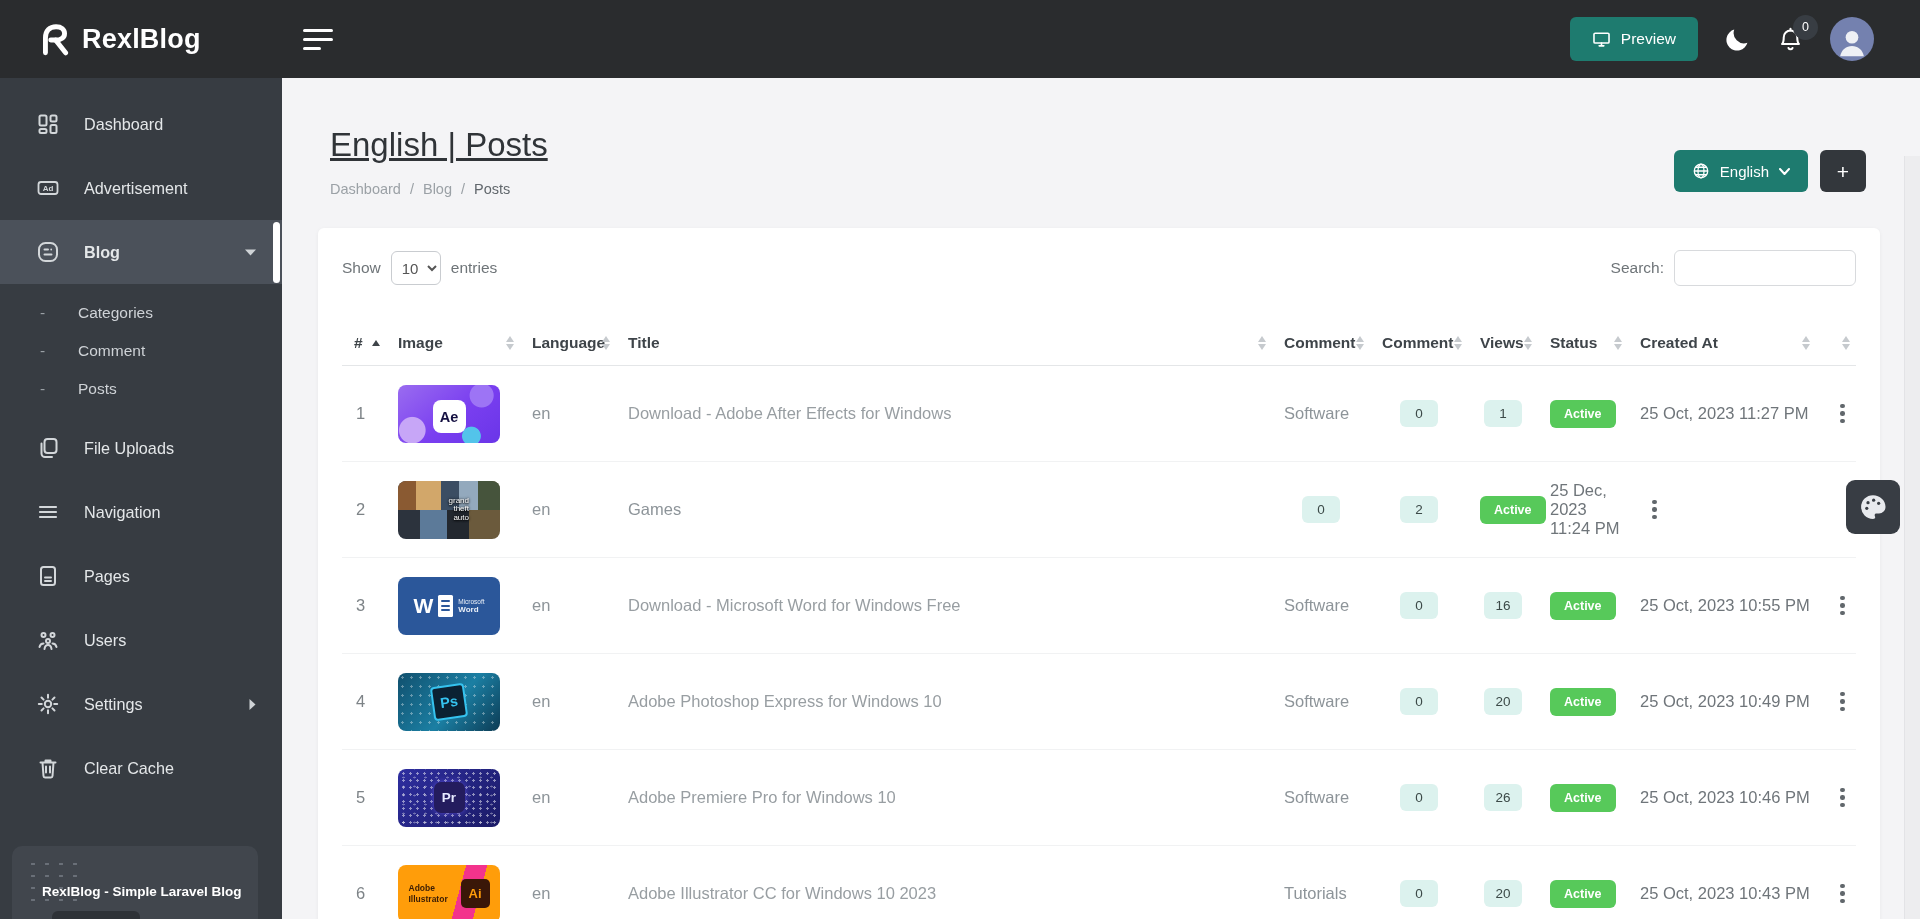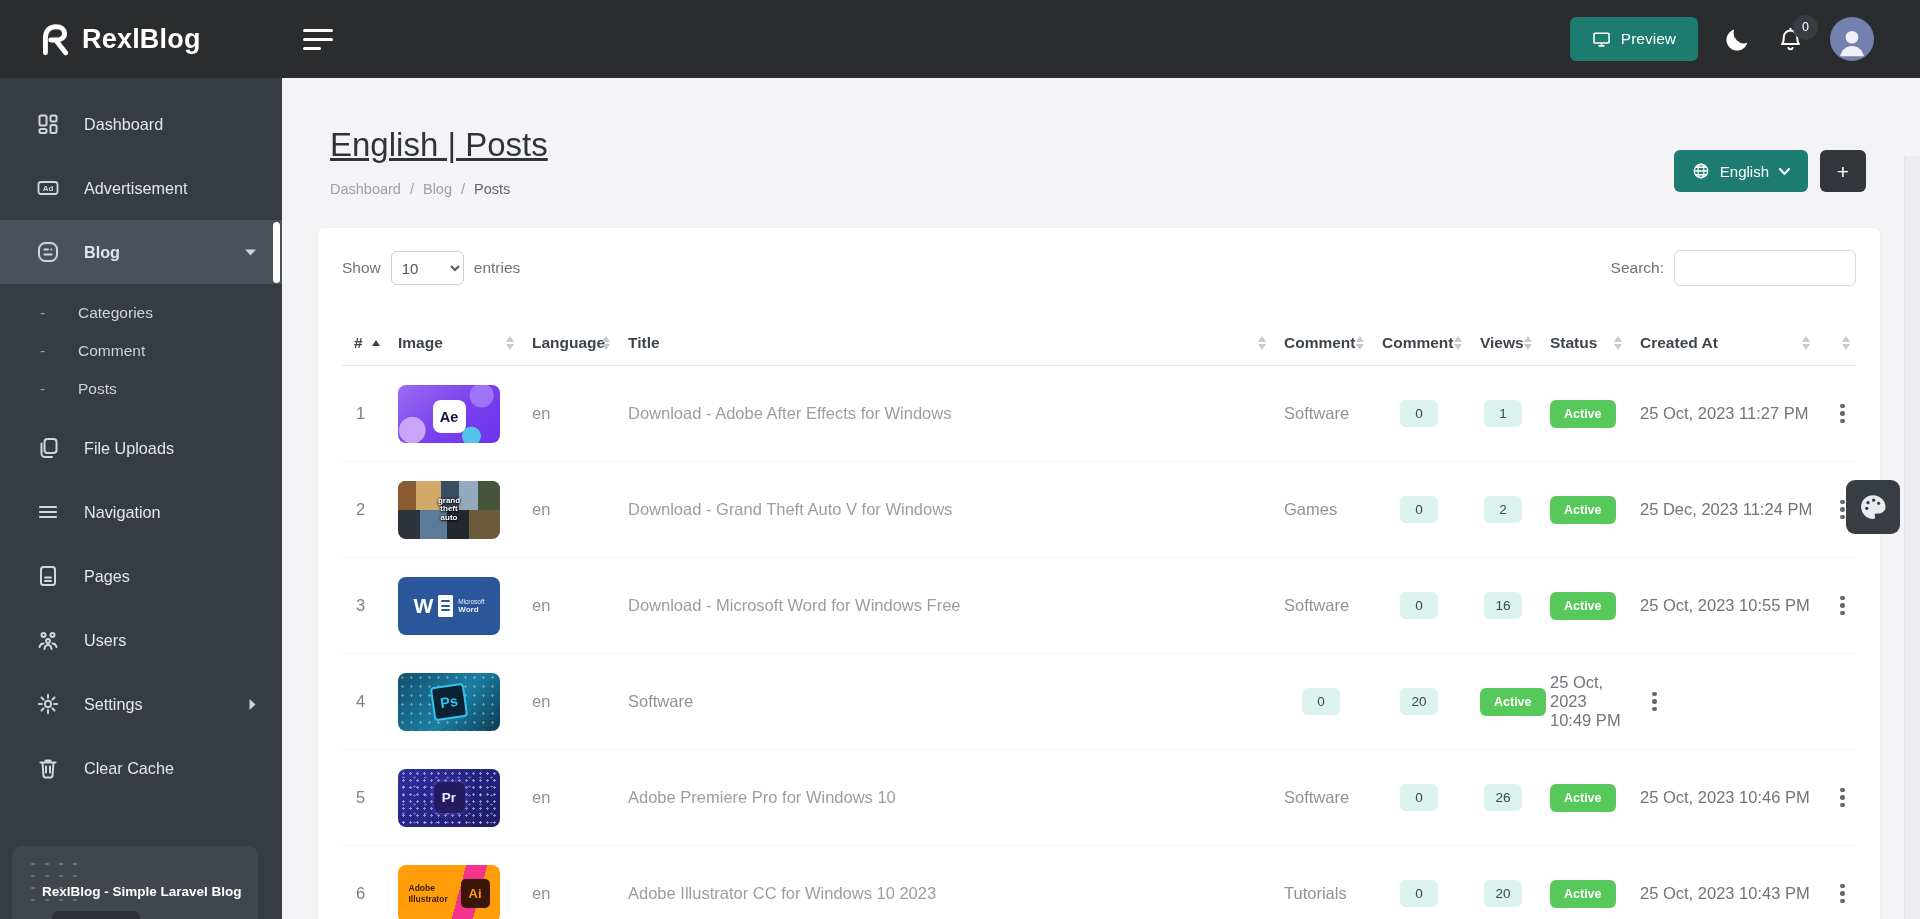--- a/index.html
+++ b/index.html
@@ -53,21 +53,21 @@
   .breadcrumb .crumb { color:#9ba1a6; cursor:pointer; }
   .breadcrumb .crumb.current { color:#61676c; cursor:default; }
   .head-actions { position:absolute; right:54px; top:72px; display:flex; gap:12px; }
   .btn-lang { display:flex; align-items:center; gap:10px; height:42px; padding:0 18px; background:#1e7b6f; color:#fff; border:none; border-radius:6px; font-size:15px; cursor:pointer; font-family:inherit;margin-left:36px; }
   .btn-lang svg.globe { width:18px; height:18px; }
   .btn-add { width:46px; height:42px; background:#33373c; color:#fff; border:none; border-radius:6px; font-size:21px; cursor:pointer; font-family:inherit; line-height:1; }
 
   .card { position:absolute; left:36px; top:150px; width:1562px; height:1100px; background:#fff; border-radius:6px; box-shadow:0 1px 4px rgba(0,0,0,.05); padding:22px 24px; }
   .controls { display:flex; align-items:center; height:36px; }
   .ctl-label { font-size:15.5px; color:#6e7478; }
-  .len-select { width:73px; height:34px; margin:0 10px; border:1px solid #c9ccd0; border-radius:6px; color:#555; font-size:15px; padding:0 6px; font-family:inherit; background:#fff; }
+  .len-select { width:50px; height:34px; margin:0 10px; border:1px solid #c9ccd0; border-radius:6px; color:#555; font-size:15px; padding:0 6px; font-family:inherit; background:#fff; }
   .search-wrap { margin-left:auto; display:flex; align-items:center; gap:10px; }
   .search-input { width:182px; height:36px; border:1px solid #d8dadd; border-radius:6px; padding:0 10px; font-size:15px; font-family:inherit; }
 
   .dtable { margin-top:34px; }
   .thead, .tr { display:grid; grid-template-columns:44px 134px 96px 1fr 98px 98px 70px 90px 188px 40px; align-items:center; }
   .thead { height:46px; border-bottom:1px solid #e4e6e8; }
   .th { position:relative; font-size:15.5px; font-weight:700; color:#3e4449; padding-left:12px; height:100%; display:flex; align-items:center; cursor:pointer; }
   .sort-icons { position:absolute; right:6px; top:50%; transform:translateY(-50%); display:flex; flex-direction:column; gap:2px; }
   .s-up { width:0; height:0; border-left:4.5px solid transparent; border-right:4.5px solid transparent; border-bottom:6px solid #c6cace; display:block; }
   .s-down { width:0; height:0; border-left:4.5px solid transparent; border-right:4.5px solid transparent; border-top:6px solid #c6cace; display:block; }
@@ -90,21 +90,21 @@
       radial-gradient(circle at 14% 78%, #c7a6f7 0 13%, transparent 14%),
       radial-gradient(circle at 82% 18%, #9d74f5 0 12%, transparent 13%),
       radial-gradient(circle at 72% 88%, #53c4ea 0 10%, transparent 11%),
       linear-gradient(140deg,#9a6cf0 0%,#7a3ff0 55%,#6a35e8 100%); }
   .ae-badge { width:33px; height:33px; background:#fff; border-radius:8px; color:#151042; font-size:14.5px; font-weight:700; display:flex; align-items:center; justify-content:center;margin-top:6px; }
   .thumb-gta { background:
       linear-gradient(90deg,#2c333d 0 22%,#5c7a99 22% 48%,#23282f 48% 70%,#6b5a3c 70% 100%);
   }
   .thumb-gta::before { content:""; position:absolute; inset:0 0 50% 0;
       background:linear-gradient(90deg,#8a5a32 0 18%,#d2a76a 18% 42%,#3b4d63 42% 60%,#93a9bd 60% 78%,#46543c 78% 100%); }
-  .gta-label { position:relative; font-size:8px; line-height:1.05; font-weight:700; color:#fff; text-transform:lowercase; text-align:center; text-shadow:0 1px 2px #000, 0 0 3px #000; width:40px; }
+  .gta-label { position:relative; font-size:8px; line-height:1.05; font-weight:400; color:#fff; text-transform:lowercase; text-align:right; text-shadow:0 1px 2px #000, 0 0 3px #000; width:40px; }
   .thumb-word { background:#2b579a; gap:5px; }
   .word-w { color:#fff; font-size:21px; font-weight:700; }
   .word-page { width:15px; height:22px; background:#fff; border-radius:1.5px; display:flex; flex-direction:column; justify-content:center; gap:2.5px; padding:3px; }
   .word-page i { display:block; height:2px; background:#2b579a; border-radius:1px; }
   .word-cap { display:flex; flex-direction:column; color:#e8eef7; }
   .word-cap .l1 { font-size:6.5px; }
   .word-cap .l2 { font-size:8px; font-weight:700; }
   .thumb-ps { background:
       radial-gradient(rgba(255,255,255,.35) 1px, transparent 1.4px) 0 0/9px 9px,
       linear-gradient(130deg,#11506e,#1b7fa3 55%,#0c3b54); }
@@ -430,21 +430,20 @@
             </div>
           </div>
           <div class="tr">
             <div class="td c-num">2</div>
             <div class="td">
               <div class="thumb thumb-gta">
                 <span class="gta-label">grand<br>theft<br>auto</span>
               </div>
             </div>
             <div class="td c-lang">en</div>
-            <div class="td c-title">Download - Grand Theft Auto V for Windows</div>
             <div class="td c-cat">Games</div>
             <div class="td c-center"><span class="badge-soft">0</span></div>
             <div class="td c-center"><span class="badge-soft">2</span></div>
             <div class="td"><span class="badge-status">Active</span></div>
             <div class="td c-date">25 Dec, 2023 11:24 PM</div>
             <div class="td">
               <button class="kebab">
                 <i></i>
                 <i></i>
                 <i></i>
@@ -483,20 +482,21 @@
             </div>
           </div>
           <div class="tr">
             <div class="td c-num">4</div>
             <div class="td">
               <div class="thumb thumb-ps">
                 <span class="ps-badge">Ps</span>
               </div>
             </div>
             <div class="td c-lang">en</div>
+            <div class="td c-title">Adobe Photoshop Express for Windows 10</div>
             <div class="td c-cat">Software</div>
             <div class="td c-center"><span class="badge-soft">0</span></div>
             <div class="td c-center"><span class="badge-soft">20</span></div>
             <div class="td"><span class="badge-status">Active</span></div>
             <div class="td c-date">25 Oct, 2023 10:49 PM</div>
             <div class="td">
               <button class="kebab">
                 <i></i>
                 <i></i>
                 <i></i>

